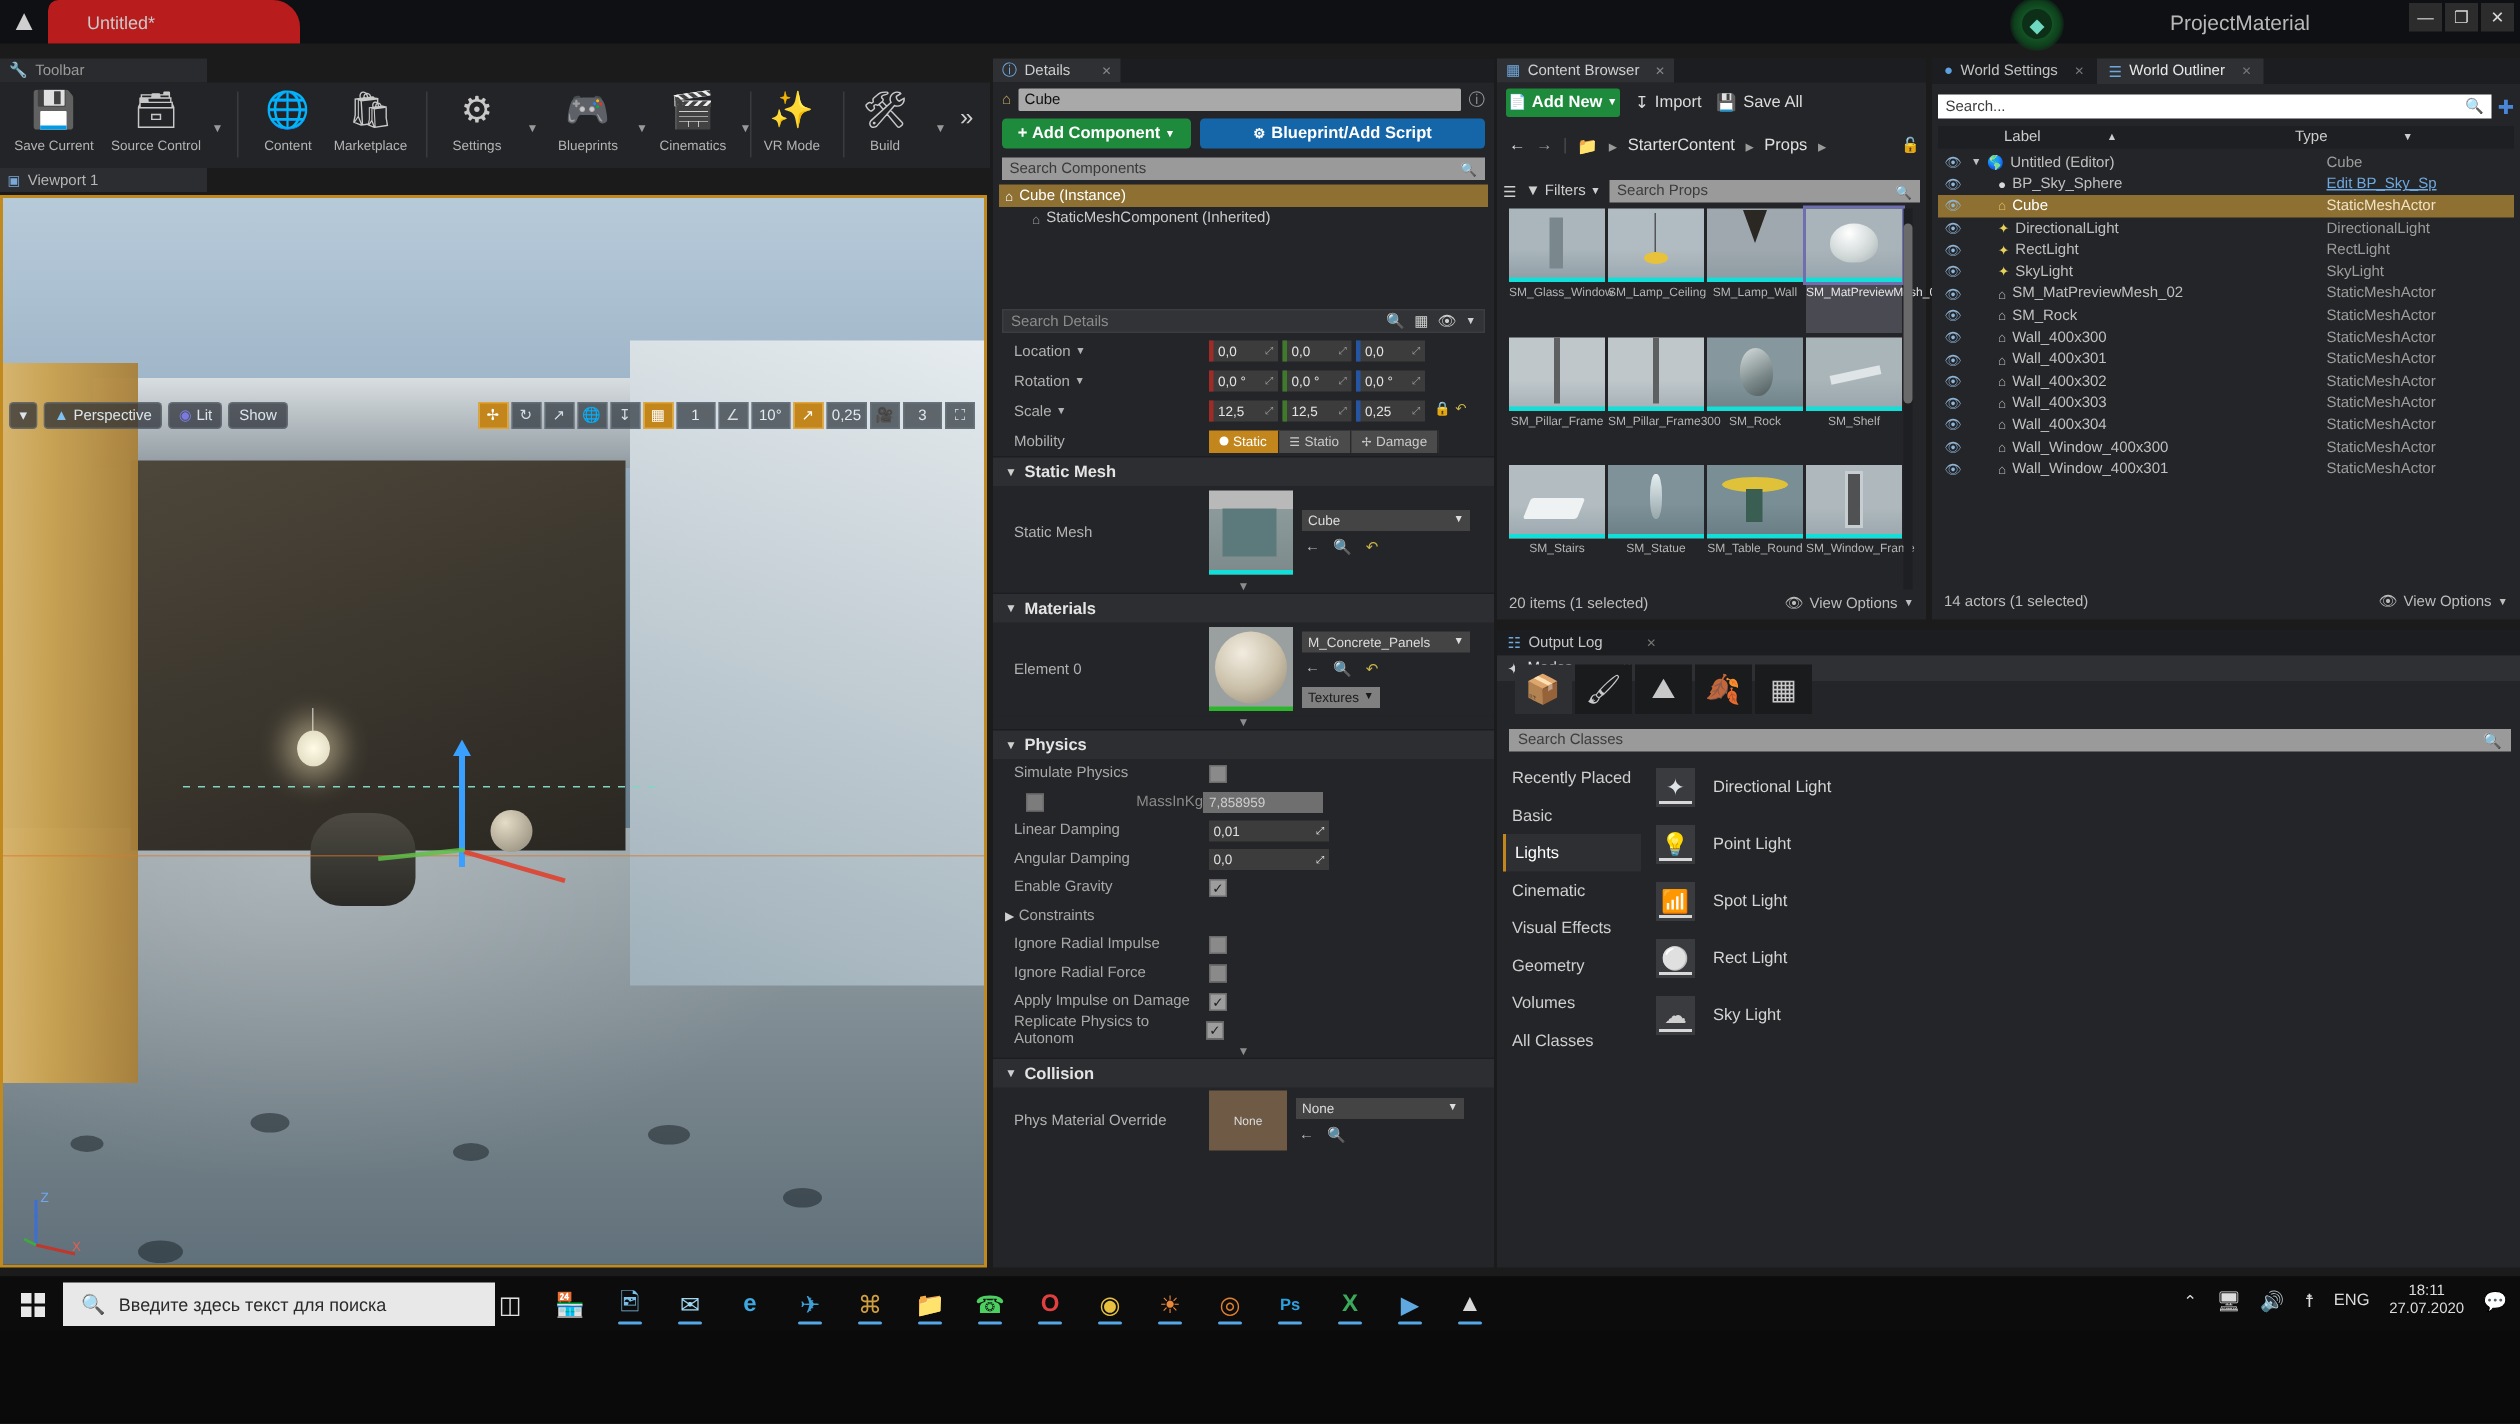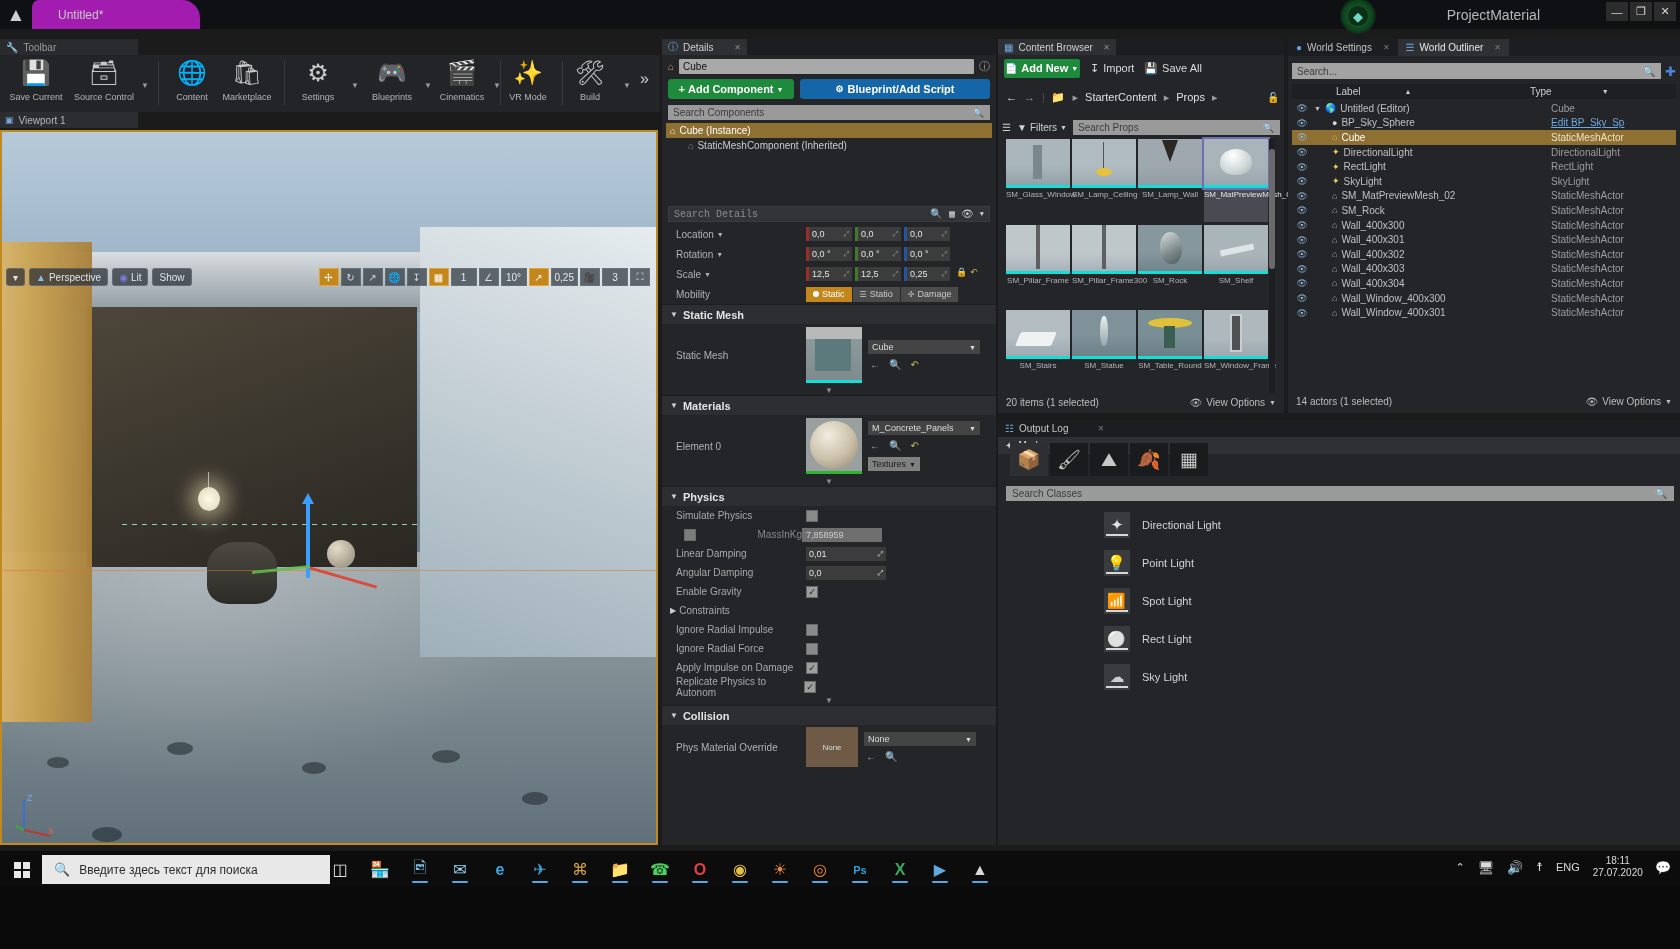--- a/index.html
+++ b/index.html
@@ -10,21 +10,21 @@
     overflow: hidden;
     color: #c8c8c8;
   }
   #app { position: relative; width: 1680px; height: 949px; }
 
   
   .titlebar { position:absolute; left:0; top:0; width:1680px; height:29px; background:#0f1013; }
   .ue-logo { position:absolute; left:4px; top:3px; width:24px; height:24px; color:#cfcfcf;
              display:flex; align-items:center; justify-content:center; font-size:19px; }
   .proj-tab { position:absolute; left:32px; top:0px; width:168px; height:29px;
-              background:#a21caf; border-top-left-radius:7px; border-top-right-radius:18px;
+              background:#b91c1c; border-top-left-radius:7px; border-top-right-radius:18px;
               display:flex; align-items:center; }
   .proj-tab span { font-size:12px; color:#c9c9c9; margin-left:26px; }
   .title-right { position:absolute; right:140px; top:4px; height:22px; display:flex; align-items:center; gap:10px; }
   .title-name { font-size:14px; color:#b8b8b8; }
   .ue-badge { position:absolute; left:1340px; top:-2px; width:36px; height:36px; border-radius:50%;
               background:radial-gradient(circle, #1d7a33 0%, #0e3f1c 60%, rgba(10,40,18,0) 75%);
               display:flex; align-items:center; justify-content:center; }
   .ue-badge .inner { width:20px; height:20px; border-radius:50%; background:#0d2f17;
                      display:flex; align-items:center; justify-content:center; color:#6fd8c0; font-size:13px;}
   .wbtns { position:absolute; right:4px; top:2px; display:flex; gap:2px; }
@@ -116,21 +116,21 @@
   .srch-comp { margin:3px 6px; height:15px; background:#9a9a9a; color:#3a3a3a; font-size:10px;
                display:flex; align-items:center; justify-content:space-between; padding:0 5px; }
   .comp-tree { margin:2px 4px 0 4px; }
   .comp-row-sel { height:15px; background:#8e7032; display:flex; align-items:center; gap:4px;
                   padding-left:4px; font-size:10px; color:#fff; }
   .comp-row { height:15px; display:flex; align-items:center; gap:4px; padding-left:22px; font-size:10px; color:#cbcbcb; }
   .comp-blank { height:50px; }
 
   .det-search { margin:3px 6px 2px 6px; height:16px; background:#323336; border:1px solid #3c3d40;
                 display:flex; align-items:center; justify-content:space-between; padding:0 5px;
-                font-size:10px; color:#8c8c8c;font-family:Liberation Mono, monospace; }
+                font-size:10px; color:#8c8c8c; }
   .det-search-icons { display:flex; gap:6px; align-items:center; }
 
   .prow { display:flex; align-items:center; height:20px; padding-left:14px; }
   .plabel { width:130px; font-size:10px; color:#b2b2b2; display:flex; align-items:center; gap:3px;}
   .pfields { display:flex; gap:3px; }
   .numf { width:46px; height:14px; background:#3c3c3c; font-size:9px; color:#e4e4e4;
           display:flex; align-items:center; justify-content:space-between; padding:0 3px; position:relative;}
   .numf.x { border-left:3px solid #9e2b25; }
   .numf.y { border-left:3px solid #3f7a2a; }
   .numf.z { border-left:3px solid #2555a0; }
@@ -225,21 +225,21 @@
   .mrow-lbl { font-size:11px; color:#d4d4d4; }
 
   
   .wo { position:absolute; left:1288px; top:39px; width:392px; height:374px; background:#242528; }
   .wo-tabrow { position:absolute; left:1288px; top:39px; width:392px; height:17px; background:#1c1d20;
                display:flex; }
   .wo-tab { height:17px; display:flex; align-items:center; gap:5px; padding:0 8px; font-size:10px; color:#c2c2c2; }
   .wo-tab.active { background:#2f3034; color:#e8e8e8; }
   .wo-srch { position:absolute; left:1292px; top:63px; width:384px; height:16px;
              display:flex; align-items:center; gap:4px; }
-  .wo-srchbox { flex:1; height:16px; background:#a3a3a3; color:#3c3c3c; font-size:10px;
+  .wo-srchbox { flex:1; height:16px; background:#ffffff; color:#3c3c3c; font-size:10px;
                 display:flex; align-items:center; justify-content:space-between; padding:0 5px; }
   .wo-head { position:absolute; left:1292px; top:84px; width:384px; height:15px; background:#1e1f22;
              display:flex; align-items:center; font-size:10px; color:#cdcdcd; }
   .wo-list { position:absolute; left:1292px; top:101px; width:384px; height:290px; }
   .wo-row { height:14.6px; display:flex; align-items:center; font-size:10px; color:#c0c0c0; }
   .wo-row.sel { background:#8e7032; color:#fff; }
   .eye { width:20px; text-align:center; font-size:9px; color:#8fb6d8; }
   .wo-lbl { flex:1; display:flex; align-items:center; gap:4px; }
   .wo-type { width:125px; color:#9d9d9d; font-size:10px; }
   .wo-row.sel .wo-type { color:#f0e2c4; }
@@ -1019,20 +1019,30 @@
     <div class="micon active">📦</div>
     <div class="micon">🖌</div>
     <div class="micon">⛰</div>
     <div class="micon">🍂</div>
     <div class="micon">▦</div>
   </div>
   <div class="modes-srch">
     <span>Search Classes</span>
     <span style="font-size:10px;">🔍</span>
   </div>
+  <div class="modes-left">
+    <div class="mcat">Recently Placed</div>
+    <div class="mcat">Basic</div>
+    <div class="mcat active">Lights</div>
+    <div class="mcat">Cinematic</div>
+    <div class="mcat">Visual Effects</div>
+    <div class="mcat">Geometry</div>
+    <div class="mcat">Volumes</div>
+    <div class="mcat">All Classes</div>
+  </div>
   <div class="modes-right">
     <div class="mrow">
       <div class="mrow-ico" style="color:#dfe4e8;">✦</div>
       <div class="mrow-lbl">Directional Light</div>
     </div>
     <div class="mrow">
       <div class="mrow-ico" style="color:#e8e8e8;">💡</div>
       <div class="mrow-lbl">Point Light</div>
     </div>
     <div class="mrow">

